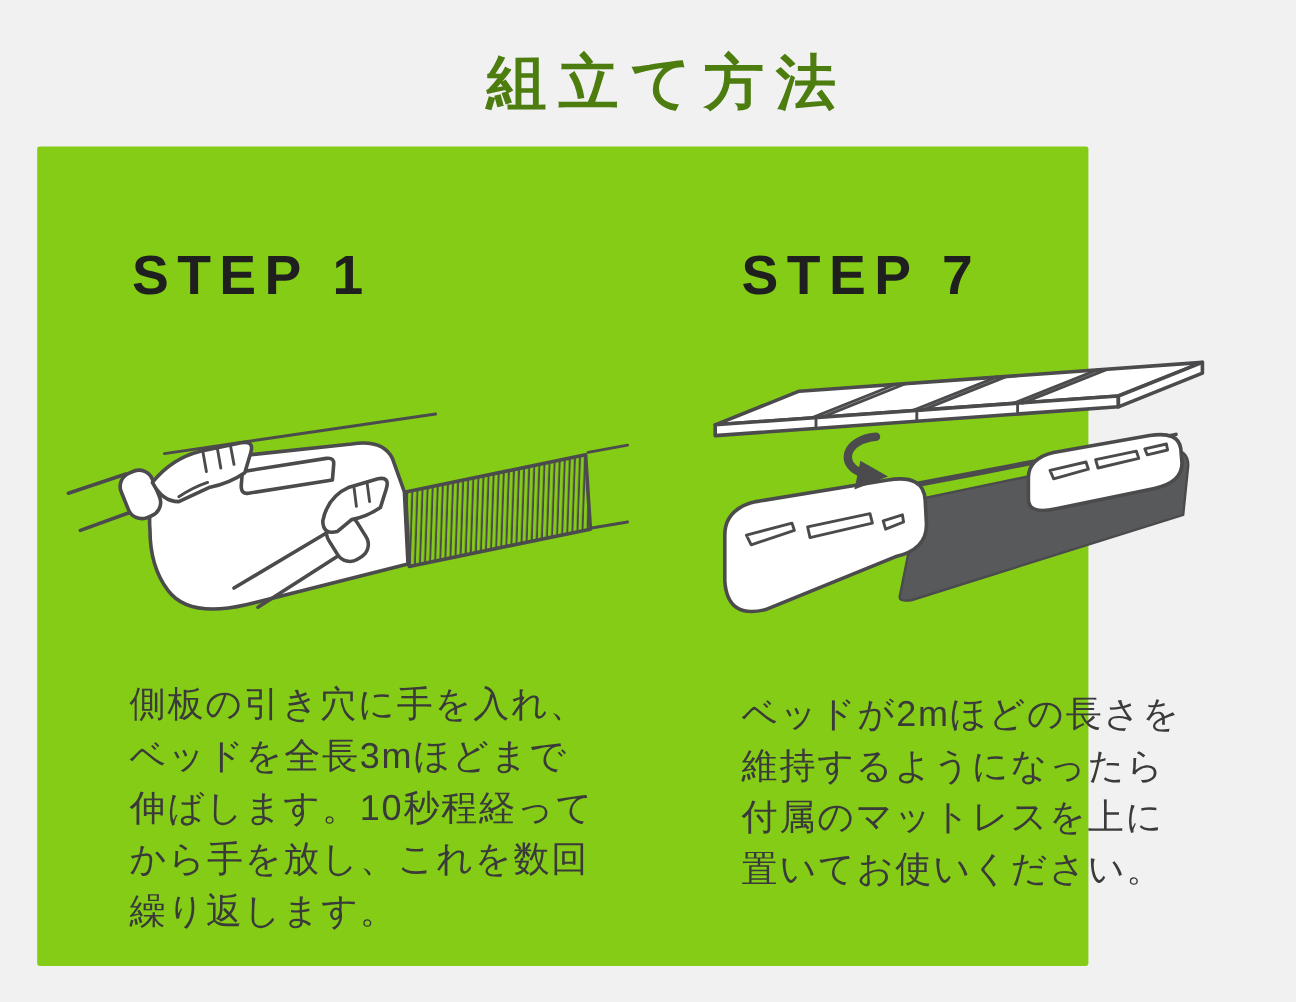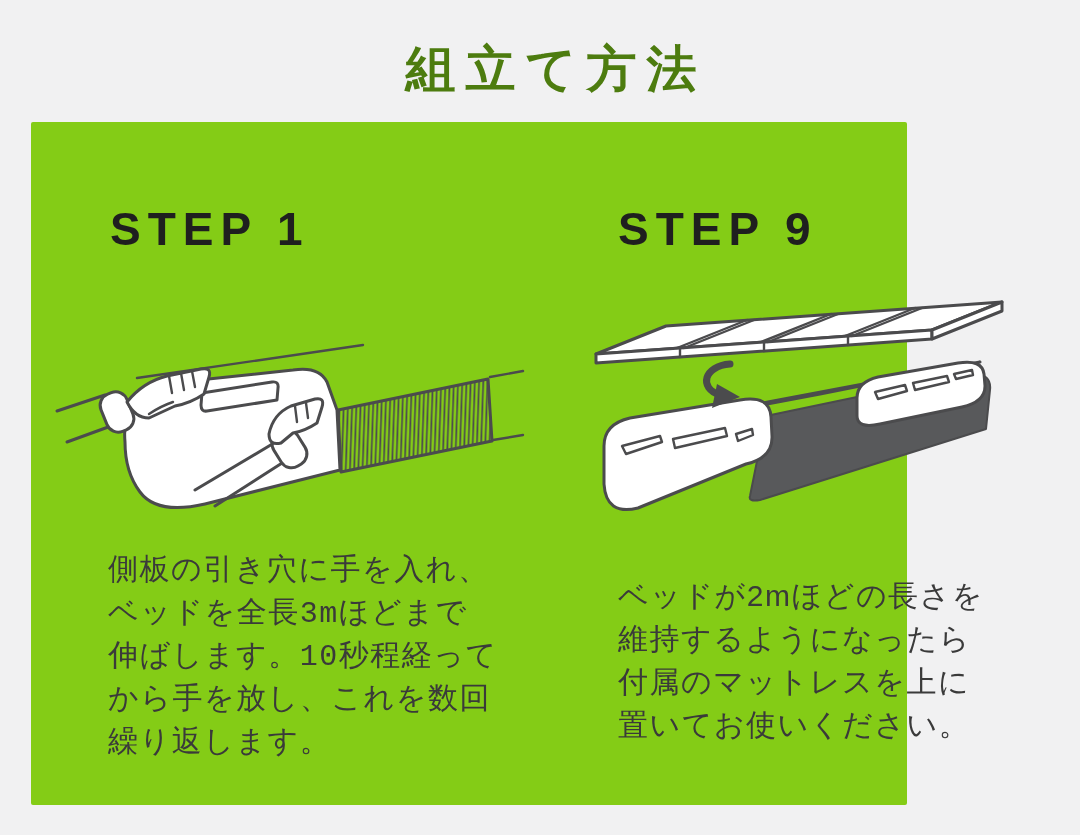--- a/index.html
+++ b/index.html
@@ -48,21 +48,21 @@
   .step-text{
     position:absolute;
     margin:0;
     font-size:30px;
     line-height:43px;
     letter-spacing:1.5px;
     color:#3a3a3a;
     white-space:pre-line;
     width:430px;
   }
-  #step1-text{left:77px;top:428px;font-family:Liberation Mono, monospace;}
+  #step1-text{left:77px;top:444px;}
   #step2-text{left:587px;top:452px;}
   svg .ln{stroke:#4b4b4d;stroke-width:3;fill:none;stroke-linecap:round;stroke-linejoin:round;}
   svg .thin{stroke-width:2.4;}
   svg .wfill{fill:#ffffff;}
 </style>
 </head>
 <body>
 
 <div class="page">
 
@@ -102,21 +102,21 @@
       </div>
 
       <p class="step-text" id="step1-text">側板の引き穴に手を入れ、
 ベッドを全長3mほどまで
 伸ばします。10秒程経って
 から手を放し、これを数回
 繰り返します。</p>
     </section>
 
     <section>
-      <h2 class="step-heading" id="step2-heading">STEP 9</h2>
+      <h2 class="step-heading" id="step2-heading">STEP 7</h2>
 
       <div class="figure" id="step2-figure">
         <svg width="460" height="235" viewBox="0 0 460 235" role="img">
 
           <polygon class="ln wfill" points="28,150 188,118 400,78 240,110"></polygon>
 
           <path d="M 170,212 L 186,132 L 392,89 Q 412,90 410,106 L 406,145 L 180,216 Q 168,218 170,212 Z" fill="#58595b" stroke="#4b4b4d" stroke-width="2" stroke-linejoin="round"></path>
 
           <path class="ln wfill" d="M 24,200 L 24,162 Q 24,140 50,134 L 160,116 Q 190,111 191,133 L 192,152 Q 193,174 166,180 L 58,224 Q 26,232 24,200 Z"></path>
           <path class="ln thin" d="M 42,162 L 80,152 L 82,158 L 46,170 Z M 93,155 L 145,144 L 147,152 L 95,164 Z M 156,150 L 172,145 L 173,151 L 158,157 Z"></path>

